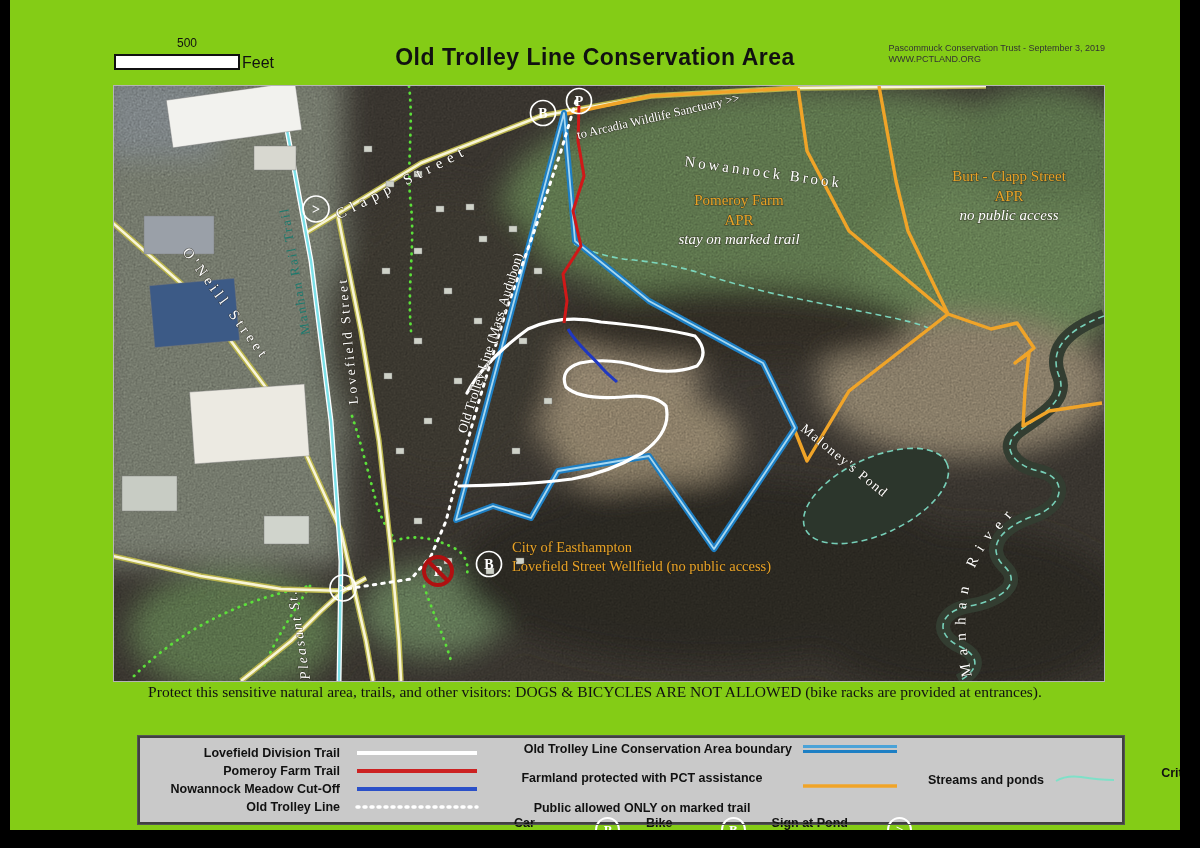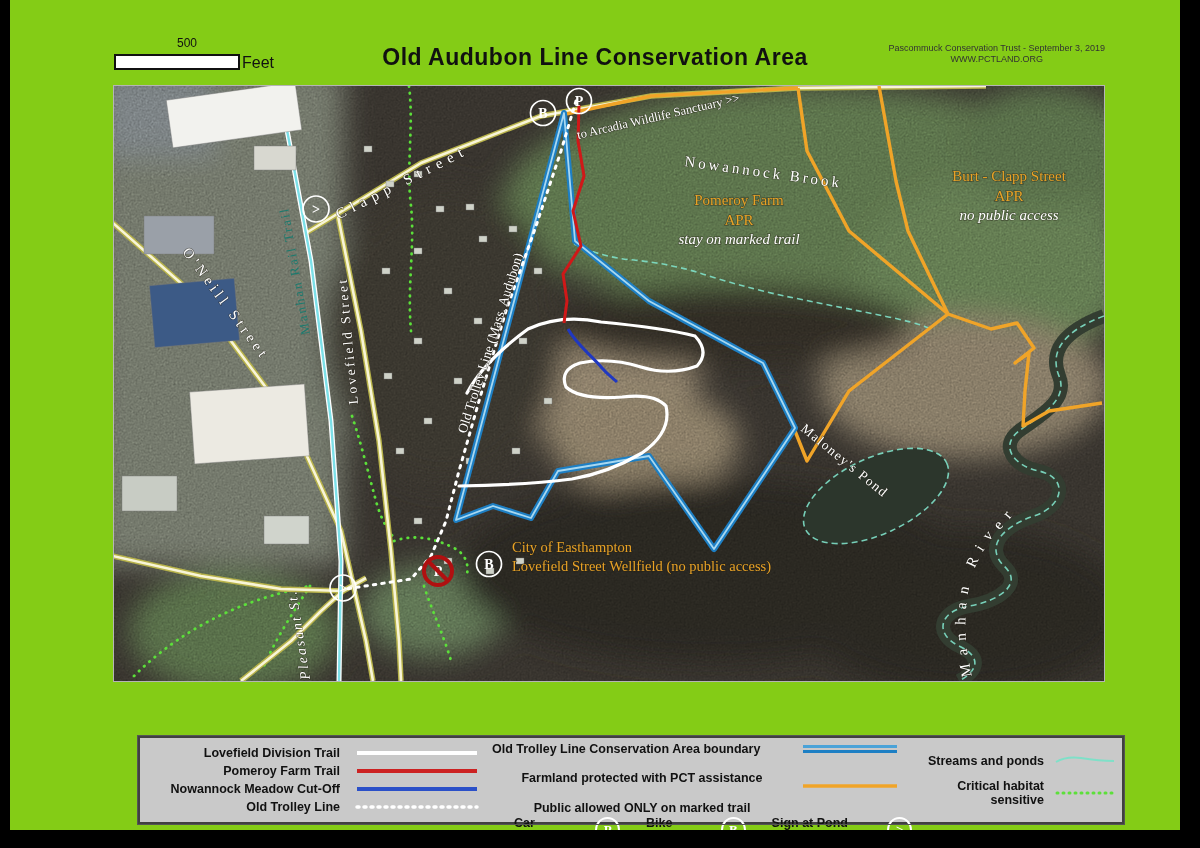--- a/index.html
+++ b/index.html
@@ -5,55 +5,55 @@
   html,body{margin:0;padding:0;background:#000;}
   #page{position:relative;width:1200px;height:848px;background:#000;overflow:hidden;
         font-family:"Liberation Sans",sans-serif;}
   #sheet{position:absolute;left:10px;top:0;width:1170px;height:830px;background:#84cc16;}
   
   .scale-num{position:absolute;left:115px;top:36px;width:124px;text-align:center;font-size:12px;color:#111;}
   .scale-bar{position:absolute;left:104px;top:54px;width:122px;height:12px;background:#fff;border:2px solid #111;}
   .scale-feet{position:absolute;left:232px;top:54px;font-size:16px;color:#111;}
   .title{position:absolute;left:0;top:44px;width:1170px;text-align:center;
          font-size:23px;font-weight:bold;color:#111;letter-spacing:.5px;}
-  .credit{position:absolute;right:75px;top:43px;text-align:center;font-size:9px;color:#333;line-height:11px;}
+  .credit{position:absolute;right:75px;top:43px;font-size:9px;color:#333;line-height:11px;}
   
   #mapwrap{position:absolute;left:103px;top:85px;width:990px;height:595px;border:1px solid #b5b5b5;}
   
   .notice{position:absolute;left:0;width:1170px;text-align:center;
           font-family:"Liberation Serif",serif;font-size:15.5px;color:#111;}
   
   #legend{position:absolute;left:103px;top:736px;width:986px;height:88px;background:#c9c9c9;
           border:2px solid #404040;outline:1px solid #555;box-sizing:border-box;
           display:flex;align-items:stretch;margin-left:25px;}
   #legend .col1{width:352px;display:flex;flex-direction:column;justify-content:space-evenly;padding:4px 0;}
   #legend .col2{width:420px;display:flex;flex-direction:column;justify-content:space-evenly;padding:4px 0;}
-  #legend .col3{width:206px;display:flex;flex-direction:column;justify-content:space-evenly;padding:6px 0;}
+  #legend .col3{width:206px;display:flex;flex-direction:row;justify-content:space-evenly;padding:6px 0;}
   .lrow{display:flex;align-items:center;}
   .llabel{font-size:12.5px;font-weight:bold;color:#111;white-space:pre-line;}
   .col1 .llabel{width:200px;text-align:right;margin-right:14px;}
   .col3 .llabel{width:132px;text-align:right;margin-right:10px;}
-  .c2row1 .llabel{width:300px;text-align:left;}
+  .c2row1 .llabel{width:300px;text-align:right;}
   .c2row2 .llabel{width:300px;text-align:center;line-height:15px;}
   .mkgroup{display:flex;align-items:center;gap:16px;margin-left:8px;}
   .mkcircle{width:22px;height:22px;border-radius:50%;border:2px solid #fff;color:#fff;
             font-family:"Liberation Serif",serif;font-weight:bold;font-size:13px;
             display:flex;align-items:center;justify-content:center;}
   .band{position:absolute;background:#000;}
 </style>
 </head>
 <body>
 
 <div id="page">
   <div id="sheet">
 
     <div class="scale-num">500</div>
     <div class="scale-bar"></div>
     <div class="scale-feet">Feet</div>
-    <div class="title">Old Audubon Line Conservation Area</div>
+    <div class="title">Old Trolley Line Conservation Area</div>
     <div class="credit">
       <div>Pascommuck Conservation Trust - September 3, 2019</div>
       <div>WWW.PCTLAND.ORG</div>
     </div>
 
     <div id="mapwrap">
     <svg width="990" height="595" viewBox="0 0 990 595" style="display:block" xmlns="http://www.w3.org/2000/svg">
       <defs>
         <filter id="blobblur" x="-30%" y="-30%" width="160%" height="160%">
               <feGaussianBlur stdDeviation="14"></feGaussianBlur>
@@ -249,20 +249,21 @@
           <line x1="314" y1="475" x2="334" y2="495" stroke="#b01010" stroke-width="4"></line>
         </g>
         <g>
           <circle cx="229" cy="502" r="13" fill="none" stroke="#fff" stroke-width="1.7"></circle>
           <text x="229" y="507">&gt;</text>
         </g>
       </g>
     </svg>
     </div>
 
+    <div class="notice" style="top:683px">Protect this sensitive natural area, trails, and other visitors:  DOGS &amp;  BICYCLES ARE NOT ALLOWED (bike racks are provided at entrances).</div>
 
     <div id="legend">
       <div class="col1">
         <div class="lrow">
           <div class="llabel">Lovefield Division Trail</div>
           <svg width="126" height="12">
               <line x1="3" y1="6" x2="123" y2="6" stroke="#fff" stroke-width="4"></line>
             </svg>
         </div>
         <div class="lrow">

